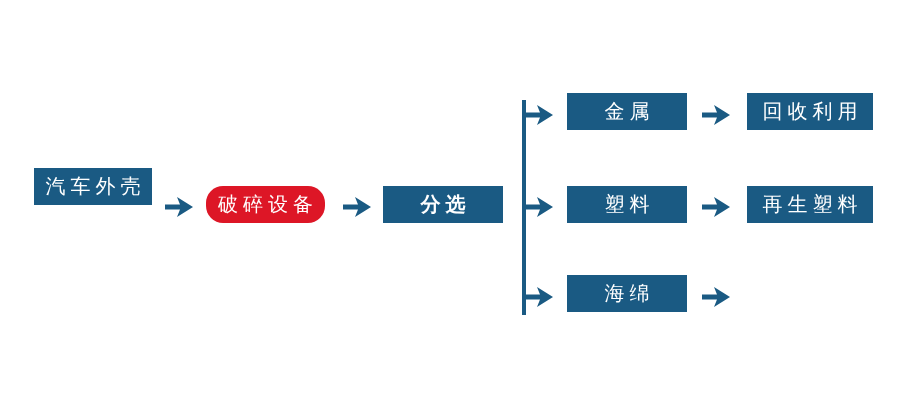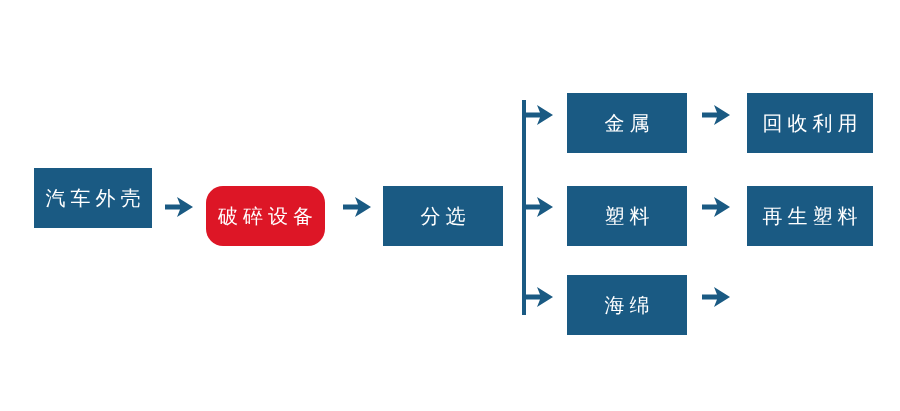--- a/index.html
+++ b/index.html
@@ -6,21 +6,21 @@
   .canvas {
     position: relative;
     width: 900px;
     height: 411px;
     background: #ffffff;
     overflow: hidden;
     font-family: "DejaVu Sans", "Liberation Sans", sans-serif;
   }
   .node {
     position: absolute;
-    height: 60px;
+    height: 37px;
     display: flex;
     align-items: center;
     justify-content: center;
     color: var(--label-white, #ffffff);
     font-size: 20px;
     font-weight: 400;
     letter-spacing: 5px;
     padding-left: 5px;   
     box-sizing: border-box;
     white-space: nowrap;
@@ -48,21 +48,21 @@
   .a-branch-mid { left: 525px; top: 195px; }
   .a-branch-bot { left: 525px; top: 285px; }
   
   .a-out-top { left: 702px; top: 103px; }
   .a-out-mid { left: 702px; top: 195px; }
   .a-out-bot { left: 702px; top: 285px; }
 
   
   .n-input    { left: 34px;  top: 168px; width: 118px; }
   .n-process  { left: 206px; top: 186px; width: 119px; }
-  .n-sorting  { left: 383px; top: 186px; width: 120px; }
+  .n-sorting  { left: 383px; top: 186px; width: 120px; font-weight: bold; }
   .n-mat      { left: 567px; width: 120px; }
   .n-out      { left: 747px; width: 126px; }
   .row-top { top: 93px; }
   .row-mid { top: 186px; }
   .row-bot { top: 275px; }
 </style>
 </head>
 <body>
 
 <svg width="0" height="0" style="position:absolute" aria-hidden="true">

